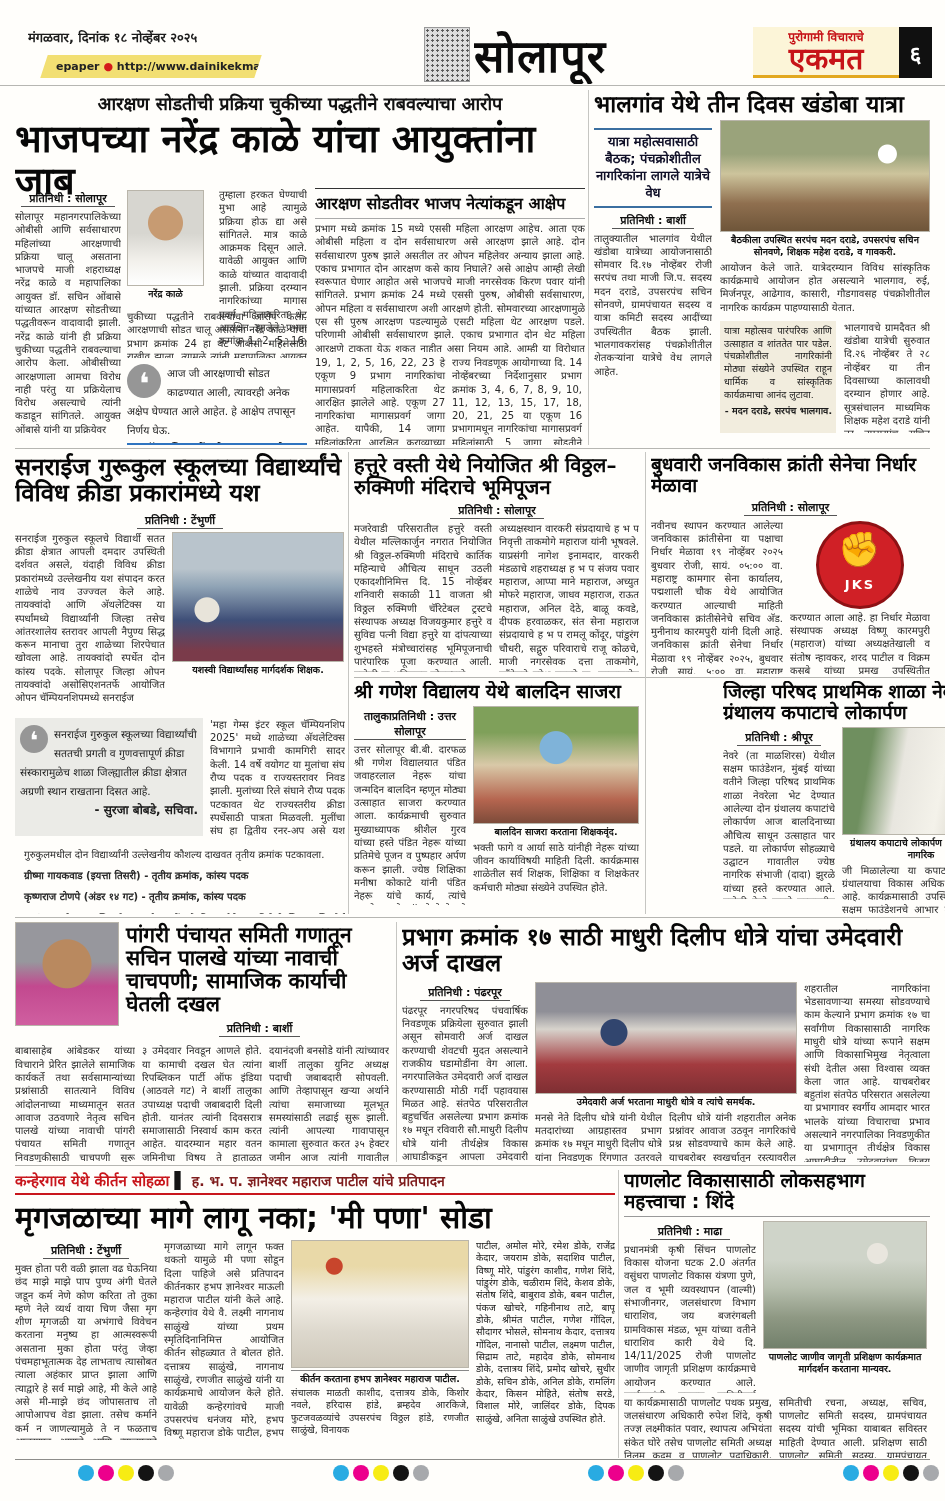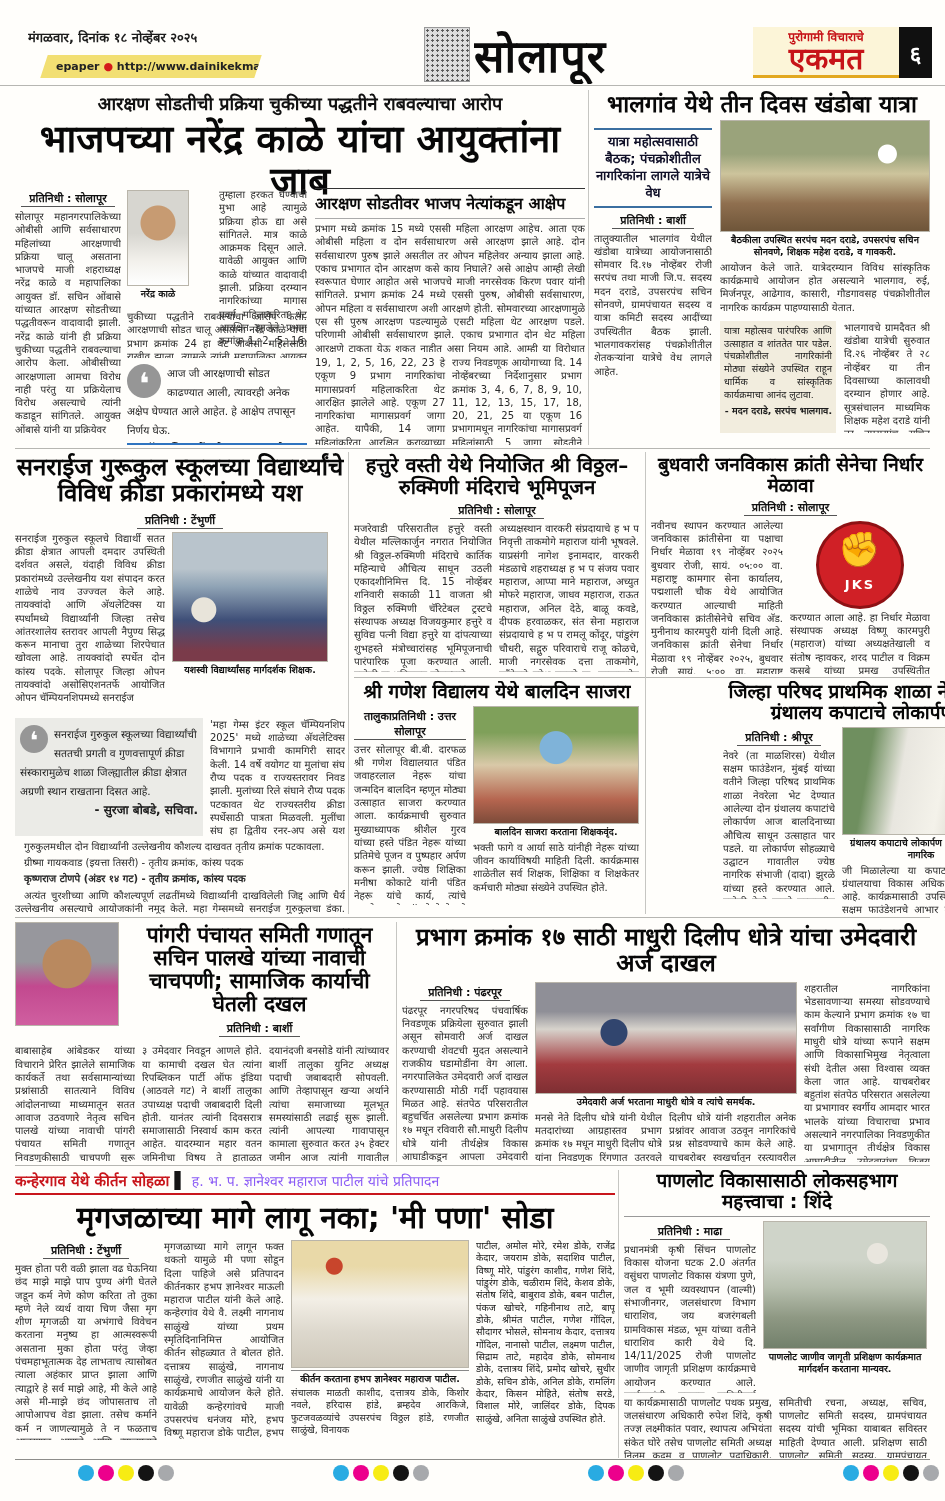--- a/index.html
+++ b/index.html
@@ -1,38 +1,38 @@
 <!DOCTYPE html>
 <html><head>
 <meta charset="utf-8">
 <style>
   html,body{margin:0;padding:0;background:#e8e8e4;}
   *{box-sizing:border-box;font-family:"DejaVu Sans","Liberation Sans",sans-serif;}
   #page{position:relative;width:945px;height:1501px;background:#fffefb;margin:0 auto;overflow:hidden;color:#1c1c1c;}
   .abs{position:absolute;overflow:hidden;}
-  .hl{font-weight:bold;text-align:center;color:#070707;line-height:1.1;}
+  .hl{font-weight:bold;text-align:left;color:#070707;line-height:1.1;}
   .kick{font-weight:bold;text-align:center;color:#111;}
   .byl{font-weight:bold;font-size:11px;text-align:center;margin:2px 0 3px;color:#111;}
   .byl em{font-style:normal;display:inline-block;border-bottom:1px solid #555;padding:0 8px 1px;}
   .bt{font-size:10px;line-height:1.33;text-align:justify;color:#2a2a2a;}
-  .bt p{margin:0 0 3px;text-indent:9px;}
+  .bt p{margin:8px 0 3px;text-indent:9px;}
   .cap{font-size:9.5px;font-weight:bold;text-align:center;margin-top:2px;color:#111;line-height:1.25;}
   .row{display:flex;gap:7px;}
   .photo{position:relative;border:1px solid #b9b5aa;}
   .hrule{position:absolute;background:#b6b6b2;height:1px;}
   .vrule{position:absolute;background:#c6c6c2;width:1px;}
   .subheadbar{font-weight:bold;font-size:16px;color:#0a0a0a;border-top:1.5px solid #333;border-bottom:1px solid #aaa;padding:3px 0 4px;text-align:left;}
   .qmark{float:left;width:34px;height:34px;margin:2px 6px 0 0;border-radius:50%;background:#969696;color:#fff;font-size:30px;line-height:40px;text-align:center;font-weight:bold;}
   .qtxt{font-size:10.5px;line-height:1.35;text-align:justify;}
   .qattr{font-weight:bold;font-size:12px;text-align:right;margin-top:2px;}
   .boxed-sub{border-top:2px solid #3b6fa0;border-bottom:2px solid #3b6fa0;font-weight:bold;font-size:13px;text-align:center;line-height:1.3;padding:4px 1px;color:#101028;}
   .dots{position:absolute;display:flex;gap:4px;}
   .dots i{width:16px;height:16px;border-radius:50%;display:block;}
   .banner-red{color:#c8151b;font-weight:bold;font-size:15px;}
-  .banner-blk{color:#8b5cf6;font-weight:normal;font-size:14px;}
+  .banner-blk{color:#7f1d1d;font-weight:bold;font-size:14px;}
   .jks{width:88px;height:88px;border-radius:50%;background:#d02026;border:3px solid #8e1114;position:relative;margin:2px auto;color:#fff;text-align:center;}
   .jks .fist{font-size:34px;line-height:50px;color:#f6a800;display:block;}
   .jks .jksname{font-weight:bold;font-size:13px;letter-spacing:2px;color:#fff;}
   .mast{background:#fcf5d8;border-bottom:3px solid #e2a81f;text-align:center;}
   .mast .tag{color:#c61318;font-weight:bold;font-size:12px;line-height:1.2;margin-top:3px;}
   .mast .ttl{color:#c61318;font-weight:bold;font-size:30px;line-height:1.0;}
   .pagenum{background:#101010;color:#fff;font-weight:bold;font-size:22px;text-align:center;display:flex;align-items:center;justify-content:center;}
   .epaper{background:#f2df73;transform:skewX(-18deg);display:flex;align-items:center;}
   .epaper .inner{transform:skewX(18deg);font-size:11px;font-weight:bold;color:#222;white-space:nowrap;padding-left:12px;}
   .epaper .dot{color:#d41a1a;font-size:11px;}
@@ -69,21 +69,21 @@
 
   <div class="abs" style="left:15px;top:88px;width:570px;height:357px;">
     <div class="kick" style="font-size:18px;margin-top:3px;">आरक्षण सोडतीची प्रक्रिया चुकीच्या पद्धतीने राबवल्याचा आरोप</div>
     <div class="hl" style="font-size:38px;margin-top:4px;">भाजपच्या नरेंद्र काळे यांचा आयुक्तांना जाब</div>
 
     <div class="abs" style="left:0;top:100px;width:292px;height:257px;">
       <div class="abs" style="left:0;top:0;width:106px;height:257px;">
         <div class="byl"><em>प्रतिनिधी : सोलापूर</em></div>
         <div class="bt">सोलापूर महानगरपालिकेच्या ओबीसी आणि सर्वसाधारण महिलांच्या आरक्षणाची प्रक्रिया चालू असताना भाजपचे माजी शहराध्यक्ष नरेंद्र काळे व महापालिका आयुक्त डॉ. सचिन ओंबासे यांच्यात आरक्षण सोडतीच्या पद्धतीवरून वादावादी झाली. नरेंद्र काळे यांनी ही प्रक्रिया चुकीच्या पद्धतीने राबवल्याचा आरोप केला. ओबीसीच्या आरक्षणाला आमचा विरोध नाही परंतु या प्रक्रियेलाच विरोध असल्याचे त्यांनी कडाडून सांगितले. आयुक्त ओंबासे यांनी या प्रक्रियेवर</div>
       </div>
-      <div class="abs" style="left:112px;top:2px;width:62px;height:114px;">
+      <div class="abs" style="left:112px;top:2px;width:77px;height:114px;">
         <div class="photo" style="height:96px;background:radial-gradient(circle at 50% 34%,#c79b72 0 17px,transparent 18px),linear-gradient(180deg,#d7d6d0 0 45%,#f3f1ec 75%,#ffffff);"></div>
         <div class="cap">नरेंद्र काळे</div>
       </div>
       <div class="abs bt" style="left:204px;top:0;width:88px;height:160px;">तुम्हाला हरकत घेण्याची मुभा आहे त्यामुळे प्रक्रिया होऊ द्या असे सांगितले. मात्र काळे आक्रमक दिसून आले. यावेळी आयुक्त आणि काळे यांच्यात वादावादी झाली. प्रक्रिया दरम्यान नागरिकांच्या मागास प्रवर्ग महिलाकरिता थेट आरक्षित झालेले प्रभाग क्रमांक 1, 2, 5, 16, 22, 23 असे आहेत. अशाप्रकारे, प्रभाग क्र. 24, 14,</div>
       <div class="abs bt" style="left:112px;top:122px;width:180px;height:48px;">चुकीच्या पद्धतीने राबवल्याचा आरोप केला. आरक्षणाची सोडत चालू असताना नरेंद्र काळे यांचा प्रभाग क्रमांक 24 हा थेट ओबीसी महिलेसाठी राखीव झाला. त्यामुळे त्यांनी महापालिका आयुक्त यांच्या या प्रक्रियेवर हरकत घेतली.</div>
       <div class="abs" style="left:112px;top:174px;width:180px;height:83px;border-bottom:2px solid #2f74c0;">
         <span class="qmark">❛</span>
         <span class="qtxt">आज जी आरक्षणाची सोडत काढण्यात आली, त्यावरही अनेक अक्षेप घेण्यात आले आहेत. हे आक्षेप तपासून निर्णय घेऊ.</span>
         <div class="qattr">- डॉ. सचिन ओंबासे, आयुक्त, सोलापूर महापालिका.</div>
       </div>
@@ -122,36 +122,36 @@
     </div>
   </div>
 
   <div class="hrule" style="left:15px;top:448px;width:915px;"></div>
 
   <div class="abs" style="left:15px;top:452px;width:330px;height:462px;">
     <div class="hl" style="font-size:24px;margin-top:2px;">सनराईज गुरूकुल स्कूलच्या विद्यार्थ्यांचे विविध क्रीडा प्रकारांमध्ये यश</div>
     <div class="byl" style="margin-top:5px;"><em>प्रतिनिधी : टेंभुर्णी</em></div>
     <div class="row">
       <div class="bt" style="width:150px;height:182px;overflow:hidden;">सनराईज गुरुकुल स्कूलचे विद्यार्थी सतत क्रीडा क्षेत्रात आपली दमदार उपस्थिती दर्शवत असले, यंदाही विविध क्रीडा प्रकारांमध्ये उल्लेखनीय यश संपादन करत शाळेचे नाव उज्ज्वल केले आहे. तायक्वांदो आणि अ‍ॅथलेटिक्स या स्पर्धांमध्ये विद्यार्थ्यांनी जिल्हा तसेच आंतरशालेय स्तरावर आपली नैपुण्य सिद्ध करून मानाचा तुरा शाळेच्या शिरपेचात खोवला आहे. तायक्वांदो स्पर्धेत दोन कांस्य पदके. सोलापूर जिल्हा ओपन तायक्वांदो असोसिएशनतर्फे आयोजित ओपन चॅम्पियनशिपमध्ये सनराईज</div>
-      <div style="width:156px;">
+      <div style="width:172px;">
         <div class="photo" style="height:130px;background:radial-gradient(circle at 20% 60%,#e8e4da 0 12px,transparent 13px),linear-gradient(180deg,#b9c4cc 0 28%,#8fa3b5 42%,#3f4f78 68%,#7a3b4a 92%);"></div>
         <div class="cap">यशस्वी विद्यार्थ्यांसह मार्गदर्शक शिक्षक.</div>
       </div>
     </div>
     <div class="row" style="margin-top:4px;">
       <div class="greybox" style="width:188px;height:118px;overflow:hidden;">
         <span class="qmark" style="width:28px;height:28px;font-size:24px;line-height:33px;">❛</span>
         <span class="qtxt">सनराईज गुरुकुल स्कूलच्या विद्यार्थ्यांची सततची प्रगती व गुणवत्तापूर्ण क्रीडा संस्कारामुळेच शाळा जिल्ह्यातील क्रीडा क्षेत्रात अग्रणी स्थान राखताना दिसत आहे.</span>
         <div class="qattr">- सुरजा बोबडे, सचिवा.</div>
       </div>
       <div class="bt" style="flex:1;height:118px;overflow:hidden;">'महा गेम्स इंटर स्कूल चॅम्पियनशिप 2025' मध्ये शाळेच्या अ‍ॅथलेटिक्स विभागाने प्रभावी कामगिरी सादर केली. 14 वर्षे वयोगट या मुलांचा संघ रौप्य पदक व राज्यस्तरावर निवड झाली. मुलांच्या रिले संघाने रौप्य पदक पटकावत थेट राज्यस्तरीय क्रीडा स्पर्धेसाठी पात्रता मिळवली. मुलींचा संघ हा द्वितीय रनर-अप असे यश मिळविले. मुलींच्या रिले संघानेही द्वितीय रनर-अप मान पटकावला.</div>
     </div>
     <div class="bt" style="margin-top:4px;height:118px;overflow:hidden;">
       <p>गुरुकुलमधील दोन विद्यार्थ्यांनी उल्लेखनीय कौशल्य दाखवत तृतीय क्रमांक पटकावला.</p>
-      <p style="font-weight:normal;">ग्रीष्मा गायकवाड (इयत्ता तिसरी) - तृतीय क्रमांक, कांस्य पदक</p>
+      <p style="font-weight:bold;">ग्रीष्मा गायकवाड (इयत्ता तिसरी) - तृतीय क्रमांक, कांस्य पदक</p>
       <p style="font-weight:bold;">कृष्णराज टोणपे (अंडर १४ गट) - तृतीय क्रमांक, कांस्य पदक</p>
       <p>अत्यंत चुरशीच्या आणि कौशल्यपूर्ण लढतींमध्ये विद्यार्थ्यांनी दाखविलेली जिद्द आणि धैर्य उल्लेखनीय असल्याचे आयोजकांनी नमूद केले. महा गेम्समध्ये सनराईज गुरुकुलचा डंका. प्रशासनाने सर्व विजयी विद्यार्थ्यांचा विशेष सत्कार केला. विद्यार्थ्यांना घडविण्यात महत्त्वाची भूमिका बजावणारे क्रीडाशिक्षक राहुल काळे आणि अनिरुद्ध कोवळे यांच्या परिश्रमांबद्दल मान्यवरांनी विशेष कृतज्ञता व्यक्त केली.</p>
     </div>
   </div>
 
   <div class="vrule" style="left:348px;top:452px;height:462px;"></div>
 
   <div class="abs" style="left:354px;top:452px;width:286px;height:222px;">
     <div class="hl" style="font-size:20px;margin-top:2px;">हत्तुरे वस्ती येथे नियोजित श्री विठ्ठल–रुक्मिणी मंदिराचे भूमिपूजन</div>
     <div class="byl" style="margin-top:4px;"><em>प्रतिनिधी : सोलापूर</em></div>

